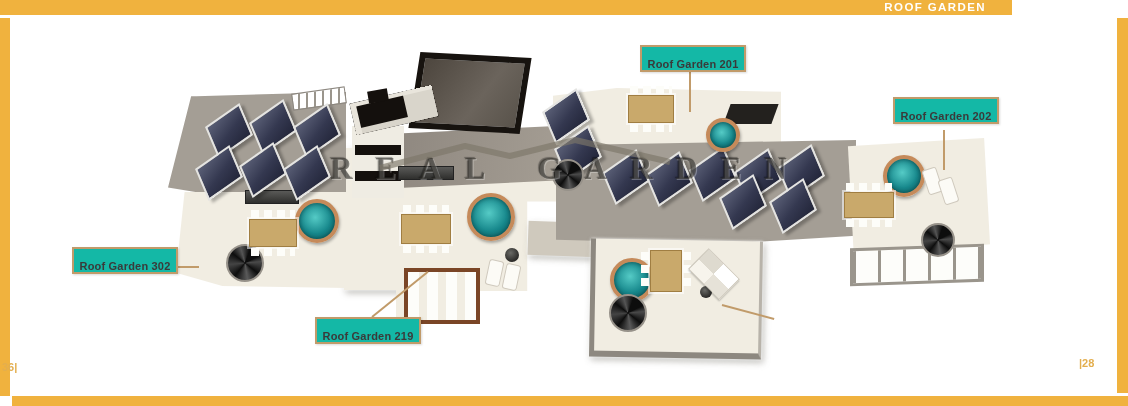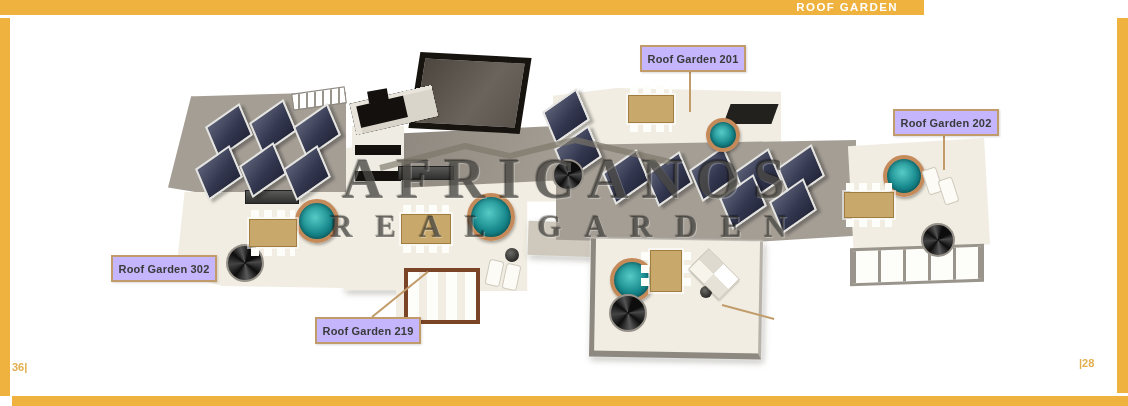--- a/index.html
+++ b/index.html
@@ -12,28 +12,28 @@
     --hot-tub-teal:#17888C;
     --hot-tub-rim-copper:#C58A5A;
     --roof-dark:#17130F;
   }
   html,body{margin:0;padding:0;background:#fff;}
   .page{position:relative;width:1128px;height:406px;background:#fff;overflow:hidden;
         font-family:"Liberation Sans",sans-serif;}
   .abs{position:absolute;}
 
   
-  .topbar{position:absolute;left:0;top:0;width:924px;height:15px;background:var(--accent-gold);
+  .topbar{position:absolute;left:0;top:0;width:1012px;height:15px;background:var(--accent-gold);
           display:flex;align-items:center;justify-content:flex-end;}
   .topbar span{color:#fff;font-weight:bold;font-size:11.5px;letter-spacing:1.4px;padding-right:26px;line-height:15px;}
   .edge-left{position:absolute;left:0;top:18px;width:10px;height:378px;background:var(--accent-gold);}
   .edge-right{position:absolute;left:1117px;top:18px;width:11px;height:375px;background:var(--accent-gold);}
   .edge-bottom{position:absolute;left:12px;top:396px;width:1116px;height:10px;background:var(--accent-gold);}
   .pagenum{position:absolute;color:var(--page-number-gold);font-size:11px;font-weight:bold;}
-  .pn-left{left:12px;top:361px;}
+  .pn-left{left:2px;top:361px;}
   .pn-right{left:1079px;top:357px;}
 
   
   .mass{position:absolute;filter:drop-shadow(0 0 1.5px #ffffff) drop-shadow(2px 3px 3px rgba(90,85,75,.35));}
   .cream{background:var(--deck-cream);}
   .gray{background:var(--concrete-gray);}
 
   
   .sp{position:absolute;width:38px;height:30px;transform:rotate(-35deg) skewX(-12deg);
       background:linear-gradient(160deg,#5a5f76 0%,var(--solar-panel-navy) 55%,#23263a 100%);
@@ -70,22 +70,22 @@
 
   
   .wm{position:absolute;left:320px;top:150px;width:500px;text-align:center;pointer-events:none;
       color:rgba(48,45,40,.55);font-family:"Liberation Serif",serif;font-weight:bold;
       text-shadow:1px 1px 0 rgba(255,255,255,.28), -1px -1px 1px rgba(0,0,0,.35);}
   .wm-1{font-size:57px;letter-spacing:13px;line-height:58px;white-space:nowrap;}
   .wm-2{font-size:31px;letter-spacing:23px;line-height:34px;white-space:nowrap;margin-top:2px;}
   .wm svg{position:absolute;left:40px;top:-14px;opacity:.65;}
 
   
-  .callout{position:absolute;width:106px;height:27px;background:#c4b5fd;border:2px solid var(--label-border-tan);
-      box-sizing:border-box;display:flex;align-items:center;justify-content:center;z-index:30;
+  .callout{position:absolute;width:106px;height:27px;background:#14b8a6;border:2px solid var(--label-border-tan);
+      box-sizing:border-box;display:flex;align-items:flex-end;justify-content:center;z-index:30;
       box-shadow:1px 1px 2px rgba(0,0,0,.15);}
   .callout span{font-size:11px;font-weight:bold;color:#3a3a3a;letter-spacing:.2px;}
   .leader{position:absolute;background:var(--label-border-tan);z-index:29;}
 </style>
 </head>
 <body>
 
 <div class="page">
 
   <div class="topbar">
@@ -161,37 +161,36 @@
     <div class="lng" style="left:941px;top:178px;transform:rotate(-18deg);"></div>
     <div class="bbq" style="left:505px;top:248px;width:14px;height:14px;"></div>
     <div class="bbq" style="left:700px;top:286px;width:12px;height:12px;"></div>
     <div class="tent" style="left:692px;top:252px;"></div>
     <div class="pergola" style="left:404px;top:268px;width:68px;height:48px;"></div>
 
     <div class="wm">
       <svg width="420" height="36" viewBox="0 0 420 36">
         <polyline points="20,32 105,10 150,20 215,4 310,26" fill="none" stroke="#7d7769" stroke-width="6" stroke-linejoin="round"></polyline>
       </svg>
-      <div class="wm-1">AFRICANOS</div>
       <div class="wm-2">REAL GARDEN</div>
     </div>
   </div>
 
   <div class="leader" style="left:689px;top:72px;width:2px;height:40px;"></div>
   <div class="callout" style="left:640px;top:45px;">
     <span>Roof Garden 201</span>
     </div>
 
   <div class="leader" style="left:943px;top:130px;width:2px;height:40px;"></div>
-  <div class="callout" style="left:893px;top:109px;">
+  <div class="callout" style="left:893px;top:97px;">
     <span>Roof Garden 202</span>
     </div>
 
   <div class="leader" style="left:178px;top:266px;width:21px;height:2px;"></div>
-  <div class="callout" style="left:72px;top:255px;margin-left:39px;">
+  <div class="callout" style="left:72px;top:247px;">
     <span>Roof Garden 302</span>
     </div>
 
   <div class="leader" style="left:372px;top:316px;width:72px;height:2px;transform-origin:0 50%;transform:rotate(-39deg);"></div>
   <div class="callout" style="left:315px;top:317px;">
     <span>Roof Garden 219</span>
     </div>
 
   <div class="leader" style="left:722px;top:304px;width:54px;height:2px;transform-origin:0 50%;transform:rotate(15deg);"></div>
 

